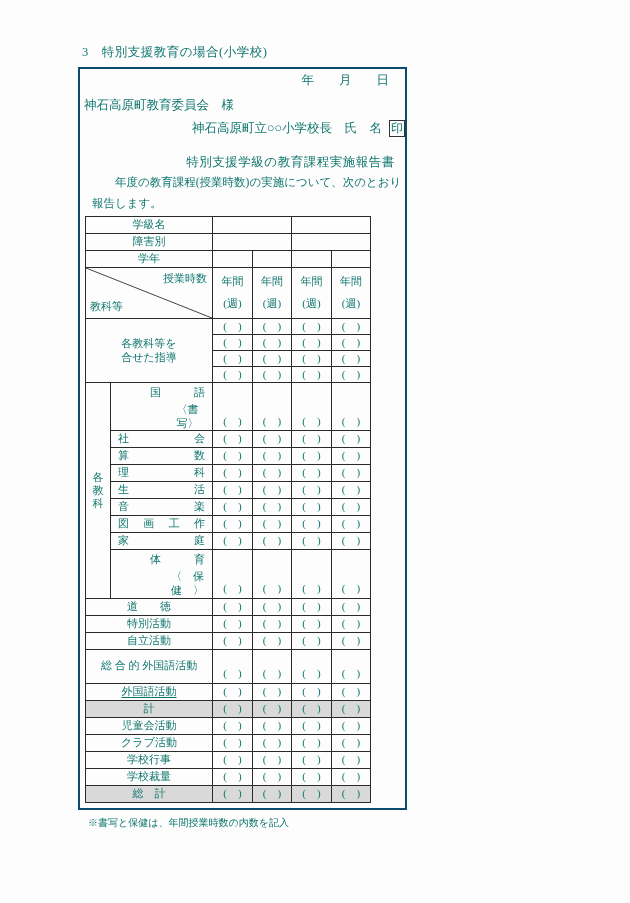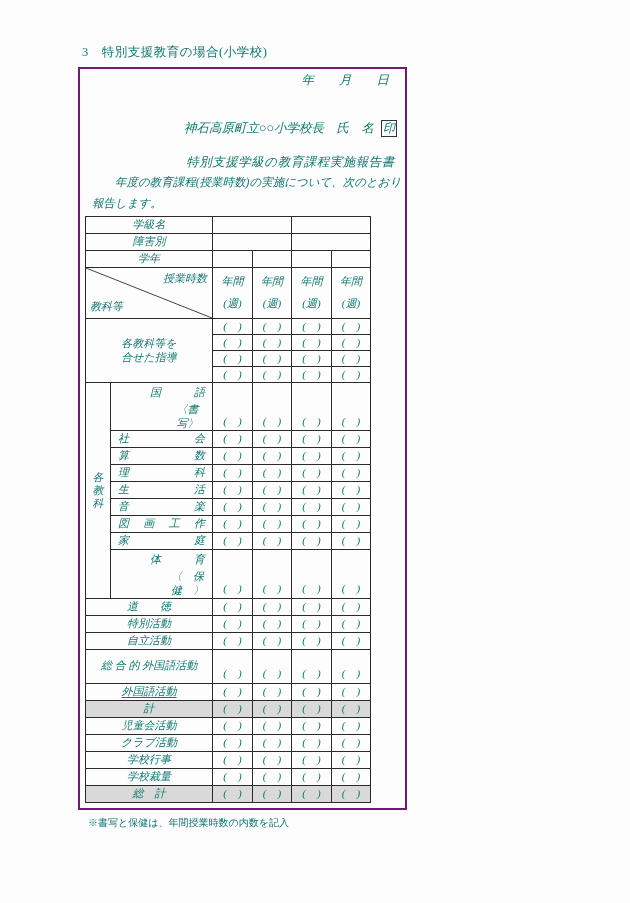--- a/index.html
+++ b/index.html
@@ -5,25 +5,25 @@
   html,body { margin:0; padding:0; background:#ffffff; }
   .page {
     position:relative; width:630px; height:903px; background:#fdfdfd;
     font-family:"Liberation Serif","DejaVu Serif",serif; color:#0f766e;
     overflow:hidden;
   }
   .heading { position:absolute; left:82px; top:44px; font-size:12.5px; letter-spacing:0.5px; }
 
   .formbox {
     position:absolute; left:78px; top:67px; width:329px; height:743px;
-    border:2px solid #701a75; box-sizing:border-box; background:#fdfdfd;font-style:italic;
+    border:2px solid #0c4a6e; box-sizing:border-box; background:#fdfdfd;
   }
   .dateline  { position:absolute; top:3px; right:16px; font-size:12.5px; }
   .addressee { position:absolute; left:4px; top:28px; font-size:12.5px; }
-  .senderline{ position:absolute; right:8px; top:51px; font-size:12.5px; display:flex; align-items:center; }
+  .senderline{ position:absolute; right:0; top:51px; font-size:12.5px; display:flex; align-items:center; }
   .seal { display:inline-block; border:1px solid #333; padding:0px 1px; margin-left:7px; font-size:12px; line-height:15px; }
   .doc-title { position:absolute; top:85px; left:0; width:100%; text-align:center; font-size:12.5px; letter-spacing:0.5px;padding-left:48px; }
   .body-par  { position:absolute; left:12px; top:103px; width:313px; font-size:11.5px; line-height:21px; }
 
   table.sched { position:absolute; left:5px; top:147px; border-collapse:collapse; table-layout:fixed; }
   .sched td { border:1px solid #2a2a2a; font-size:11px; text-align:center; padding:0; overflow:hidden; line-height:1.25; }
   tr.s  { height:17px; }
   tr.cs { height:16px; }
   tr.hd { height:51px; }
   tr.d  { height:36px; }
@@ -60,20 +60,21 @@
 </head>
 <body>
 
 <div class="page">
 
   <div class="heading">3　特別支援教育の場合(小学校)</div>
 
   <div class="formbox">
 
     <div class="dateline">年　　月　　日</div>
+    <div class="addressee">神石高原町教育委員会　様</div>
     <div class="senderline">
       <span>神石高原町立○○小学校長　氏　名</span>
       <span class="seal">印</span>
     </div>
     <div class="doc-title">特別支援学級の教育課程実施報告書</div>
     <div class="body-par">　　年度の教育課程(授業時数)の実施について、次のとおり報告します。</div>
 
     <table class="sched">
       <colgroup>
         <col style="width:25px">

